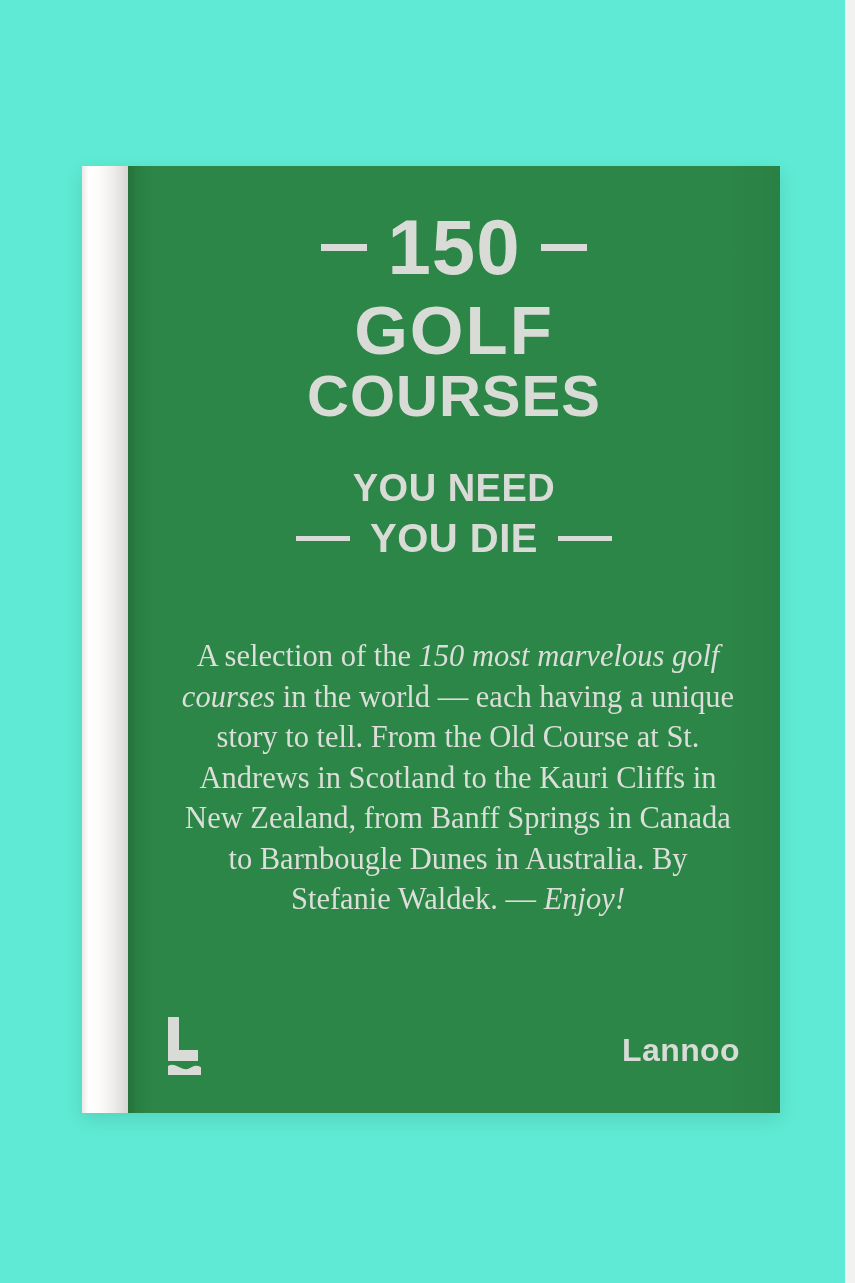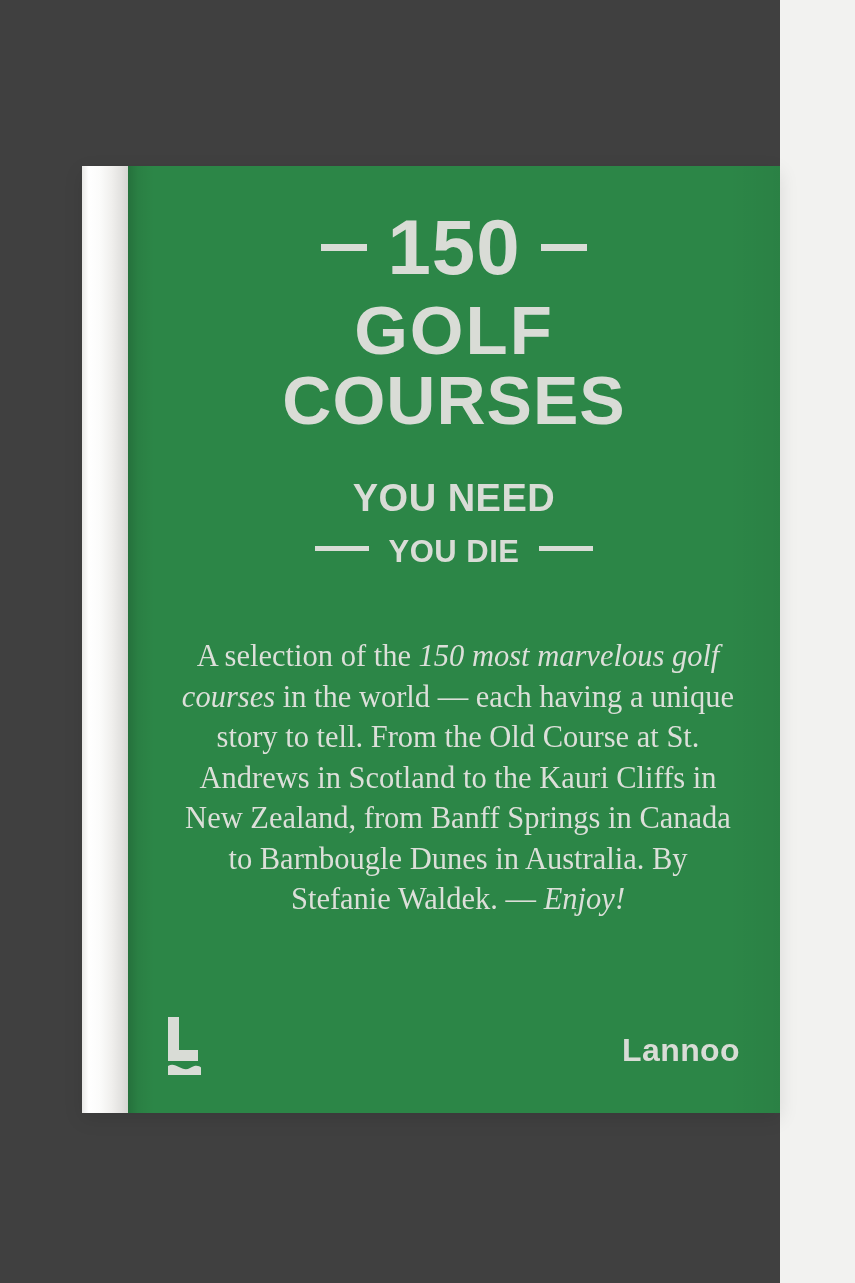--- a/index.html
+++ b/index.html
@@ -9,23 +9,23 @@
   body {
     width: 855px;
     height: 1283px;
     background: #f2f2f0;
     font-family: "Liberation Sans", sans-serif;
     overflow: hidden;
   }
 
   .stage {
     position: relative;
-    width: 780px;
+    width: 845px;
     height: 1283px;
-    background: #404040;
+    background: #5eead4;
   }
 
   
   .book {
     position: absolute;
     left: 82px;
     top: 166px;
     width: 698px;
     height: 947px;
     box-shadow: 0 6px 18px rgba(0,0,0,0.10);
@@ -95,21 +95,21 @@
 
   .word-golf {
     margin-top: 10px;
     font-size: 69px;
     font-weight: 700;
     letter-spacing: 2px;
     line-height: 1.02;
     color: #d9dcd6;
   }
   .word-courses {
-    font-size: 68px;
+    font-size: 58px;
     font-weight: 700;
     letter-spacing: 1px;
     line-height: 1.02;
     color: #d9dcd6;
   }
 
   .sub1, .sub2 {
     font-size: 38px;
     font-weight: 700;
     letter-spacing: 0.5px;
@@ -125,25 +125,24 @@
     justify-content: center;
     gap: 20px;
   }
   .rule-sm {
     display: block;
     width: 54px;
     height: 5px;
     background: #d9dcd6;
   }
   .sub3 {
-    font-size: 31px;
+    font-size: 40px;
     font-weight: 700;
     letter-spacing: 0.5px;
     color: #d9dcd6;
-    margin-top: 8px;
   }
 
   
   .blurb {
     position: absolute;
     left: 52px;
     right: 44px;
     top: 470px;
     text-align: center;
     font-family: "Liberation Serif", serif;

